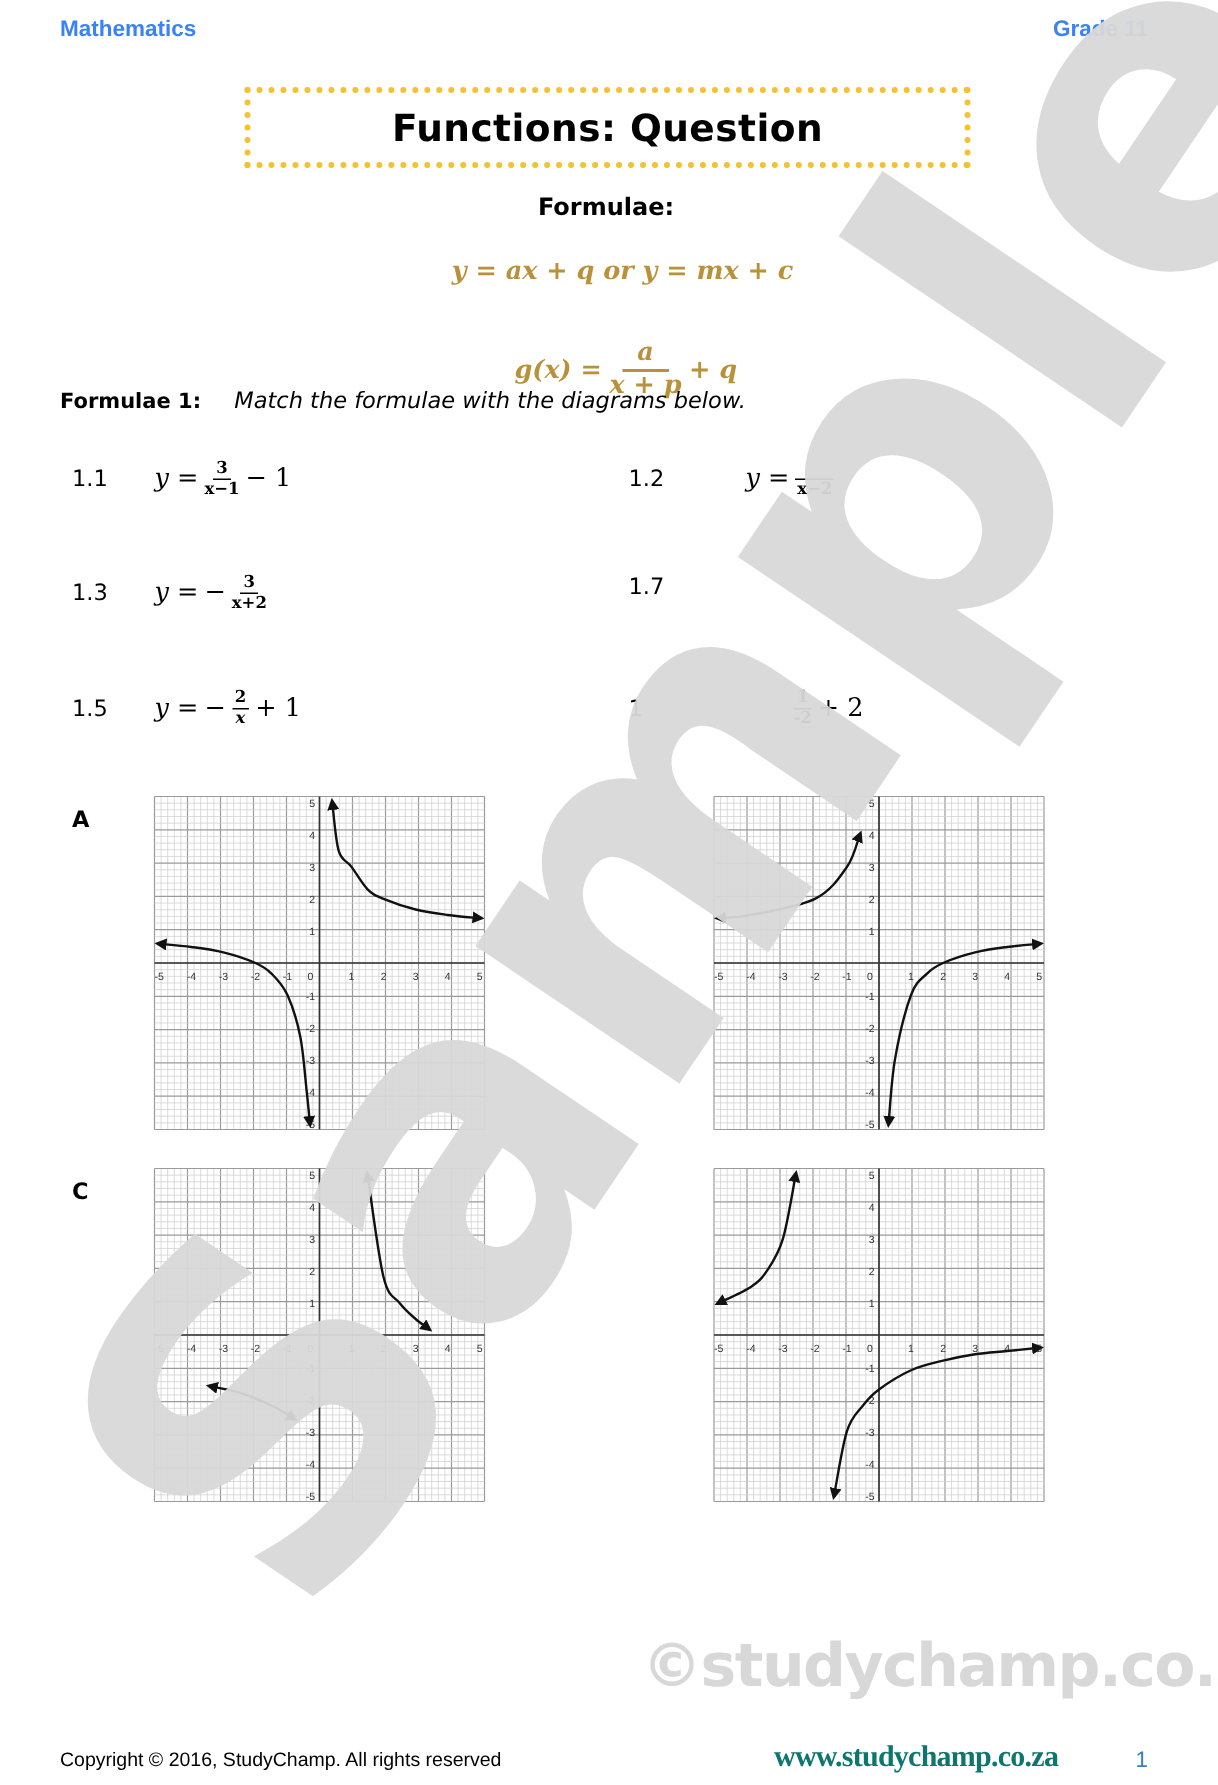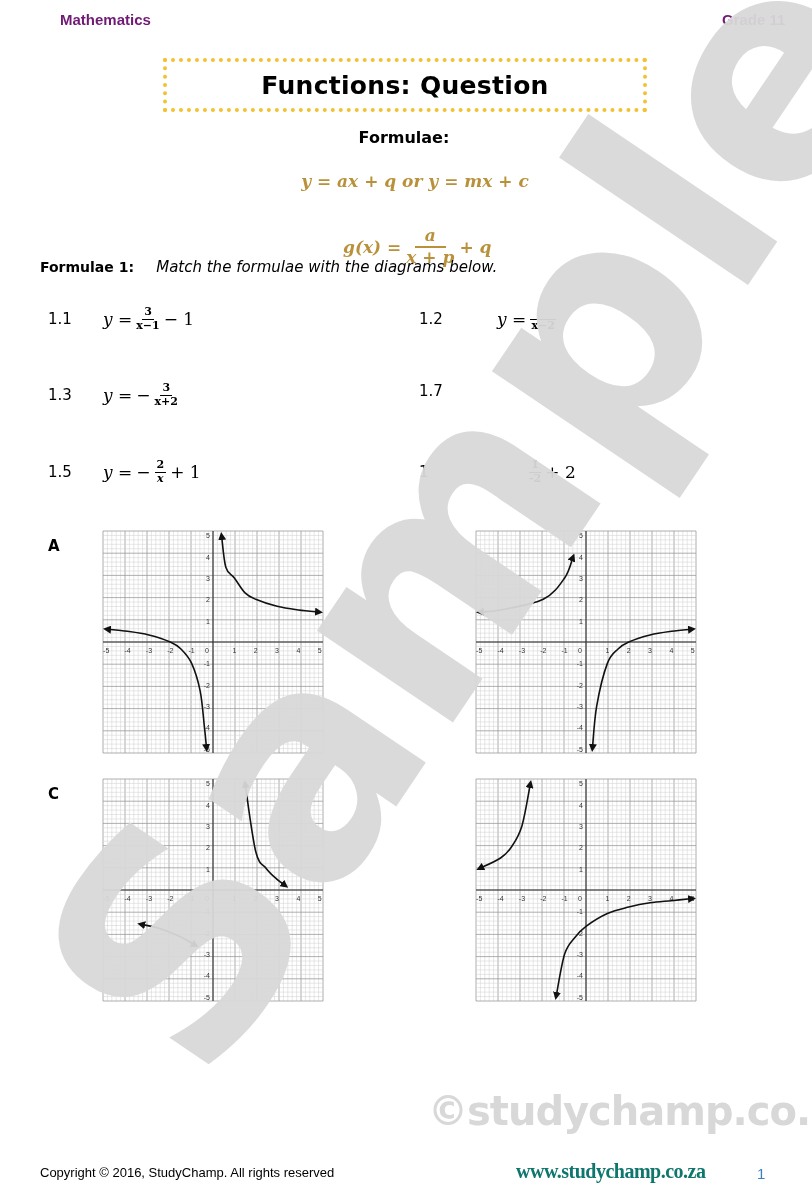--- a/index.html
+++ b/index.html
@@ -1,18 +1,18 @@
 <!DOCTYPE html>
 <html><head>
 <meta charset="utf-8">
 <style>
   html, body { margin: 0; padding: 0; background: #ffffff; }
   body { width: 812px; height: 1190px; position: relative; overflow: hidden; font-family: "Liberation Sans", sans-serif; color: #000; }
   .abs { position: absolute; }
-  .hdr { font-family: "Liberation Sans", sans-serif; font-weight: bold; font-size: 15px; color: #701a75; margin-left: 20px; }
+  .hdr { font-family: "Liberation Sans", sans-serif; font-weight: bold; font-size: 15px; color: #3b82f6; }
   .title-box { left: 163px; top: 58px; width: 484px; height: 54px; border: 4px dotted #f2c230; box-sizing: border-box; display: flex; align-items: center; justify-content: center; }
   .title-box span { font-weight: bold; font-size: 25px; font-family: "DejaVu Sans", sans-serif; letter-spacing: 0.3px; }
   .formulae-h { left: 0; width: 808px; top: 128px; text-align: center; font-weight: bold; font-size: 16px; font-family: "DejaVu Sans", sans-serif; }
   .fml { font-family: "DejaVu Serif", serif; font-style: italic; font-weight: bold; color: #b8913a; font-size: 17px; }
   .frac { display: inline-flex; flex-direction: column; align-items: center; vertical-align: middle; }
   .frac .num { border-bottom: 2px solid currentColor; padding: 0 2px; line-height: 1.15; }
   .frac .den { line-height: 1.15; }
   .q1 { left: 40px; top: 258px; font-size: 15px; }
   .q1 b { font-family: "DejaVu Sans", sans-serif; font-size: 14px; }
   .q1 i { font-family: "DejaVu Sans", sans-serif; font-size: 15px; margin-left: 18px; }

